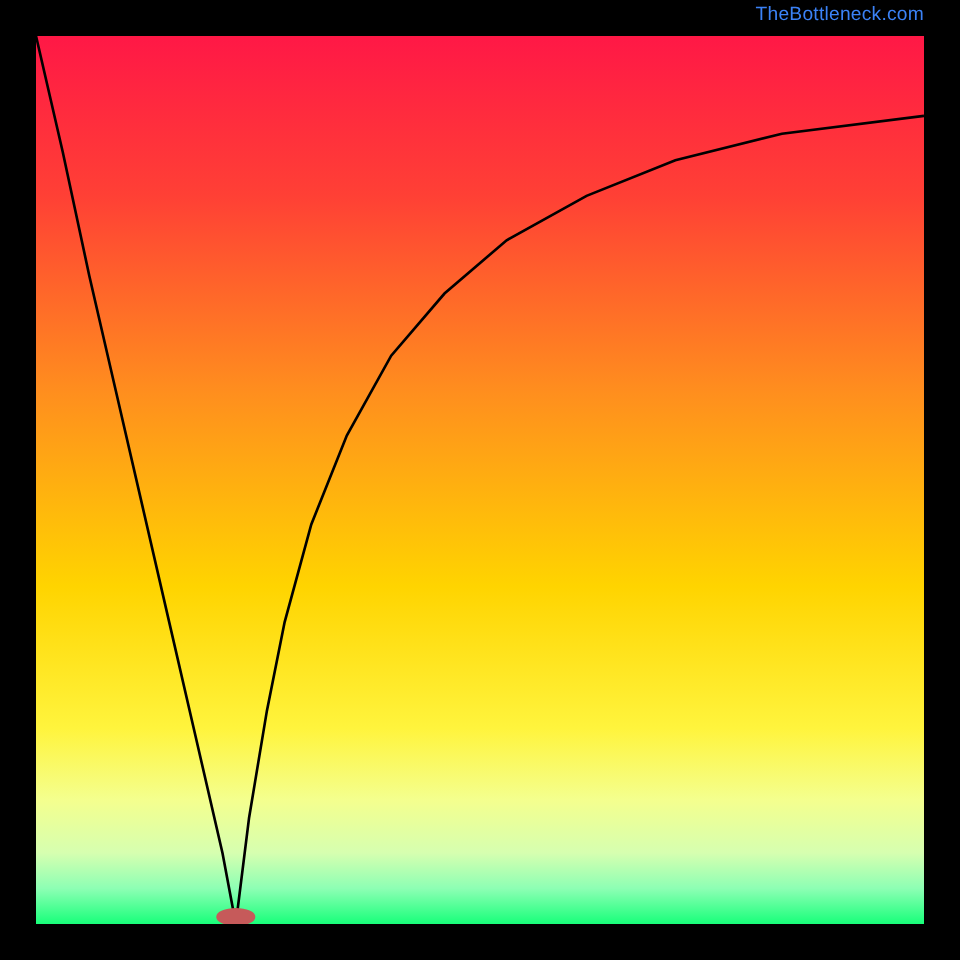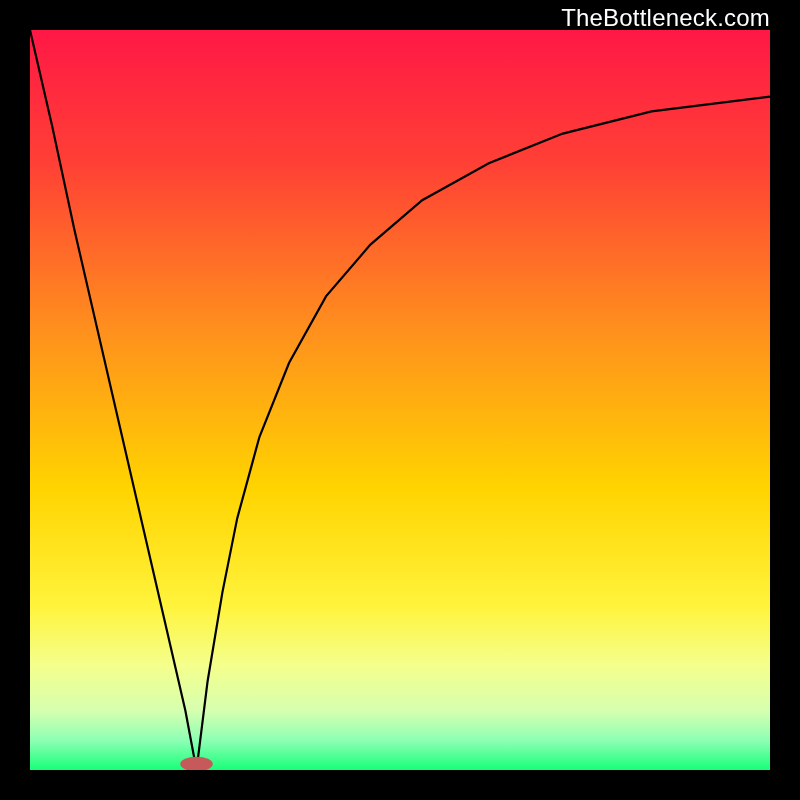--- a/index.html
+++ b/index.html
@@ -33,22 +33,22 @@
     position: absolute;
     inset: 0;
     width: 100%;
     height: 100%;
     overflow: visible;
   }
   .watermark {
     position: absolute;
     top: 4px;
     right: 30px;
-    color: #ffffff;
-    font-size: 24px;
+    color: #3b82f6;
+    font-size: 16px;
     font-weight: 500;
     letter-spacing: 0.2px;
   }
   .marker {
       
   }
 </style>
 </head>
 <body>
 <div class="outer">

